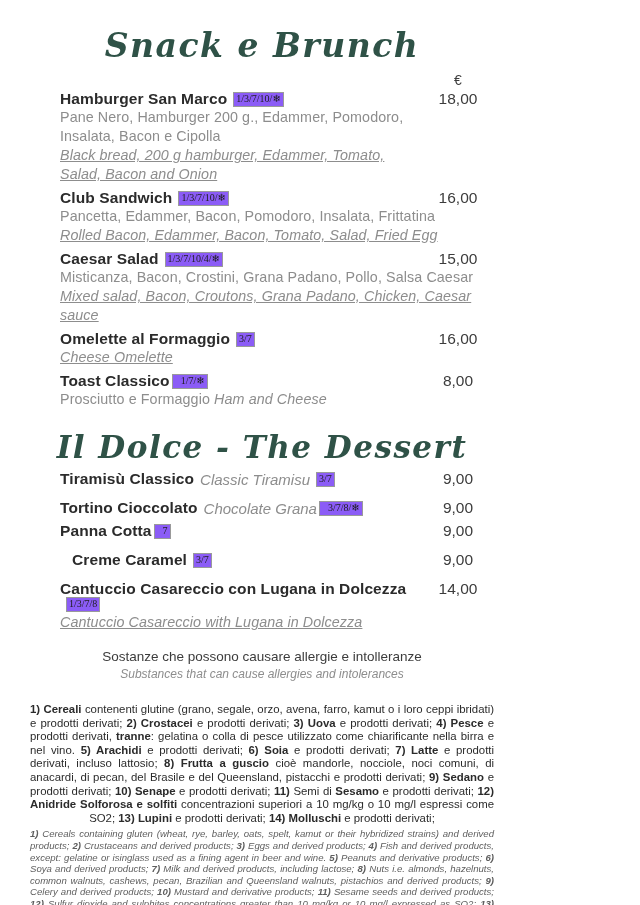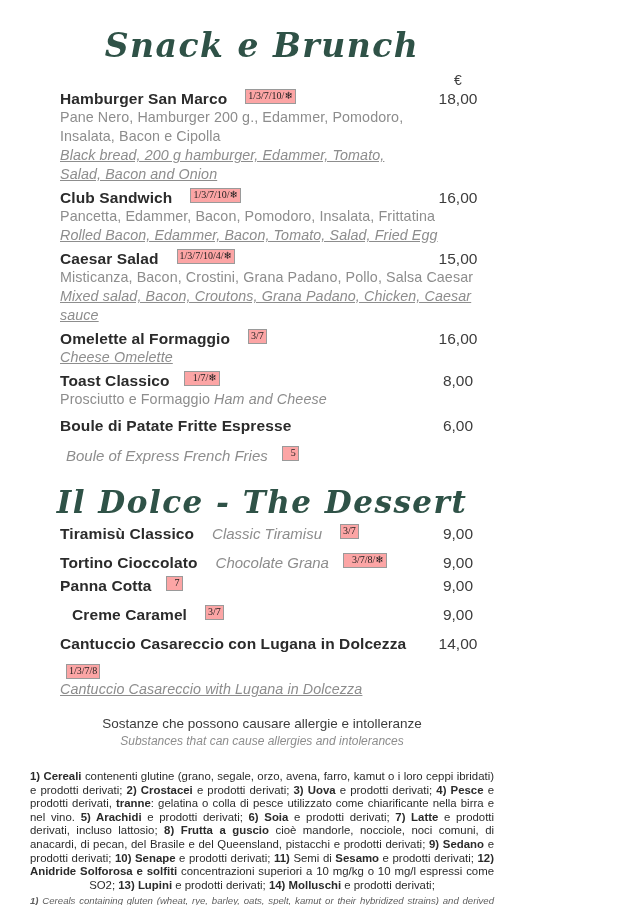--- a/index.html
+++ b/index.html
@@ -65,43 +65,42 @@
   .menu-item {
     margin-bottom: 5px;
   }
   .item-head {
     display: flex;
     align-items: baseline;
   }
   .item-title-wrap {
     flex: 1 1 auto;
     display: flex;
-    align-items: flex-start;
+    align-items: flex-end;
     flex-wrap: wrap;
     min-width: 0;
-    gap: 12px;
   }
   .item-name {
     font-size: 15.5px;
     font-weight: 600;
     color: #2b2b2b;
     letter-spacing: .1px;
     white-space: nowrap;
   }
   .item-name-en {
     font-size: 15px;
     font-style: italic;
     color: #8d8d8d;
     margin-left: 6px;
     white-space: nowrap;
   }
   .allergen-badge {
     display: inline-block;
     border: 1px solid #9a9a9a;
-    background: #fca5a5;
+    background: #8b5cf6;
     color: #1d1d1d;
     font-size: 10px;
     line-height: 12px;
     padding: 0px 2px 1px 2px;
     margin-left: 6px;
     white-space: nowrap;
     position: relative;
     top: -1px;
     font-family: "Liberation Serif", serif;
   }
@@ -229,30 +228,20 @@
       <div class="item-head">
         <div class="item-title-wrap">
           <span class="item-name">Toast Classico</span>
           <span class="allergen-badge tight">1/7/❄</span>
         </div>
         <div class="item-price">8,00</div>
       </div>
       <div class="item-desc"><span>Prosciutto e Formaggio </span><span class="desc-inline-en">Ham and Cheese</span></div>
     </div>
 
-    <div class="menu-item" style="margin-top:8px;">
-      <div class="item-head">
-        <div class="item-title-wrap">
-          <span class="item-name">Boule di Patate Fritte Espresse</span>
-          <span class="item-name-en">Boule of Express French Fries</span>
-          <span class="allergen-badge tight">5</span>
-        </div>
-        <div class="item-price">6,00</div>
-      </div>
-    </div>
 
   </div>
 
   <div class="section-heading dolce">Il Dolce - The Dessert</div>
 
   <div class="menu-list">
 
     <div class="menu-item" style="margin-bottom:11px;">
       <div class="item-head">
         <div class="item-title-wrap">

